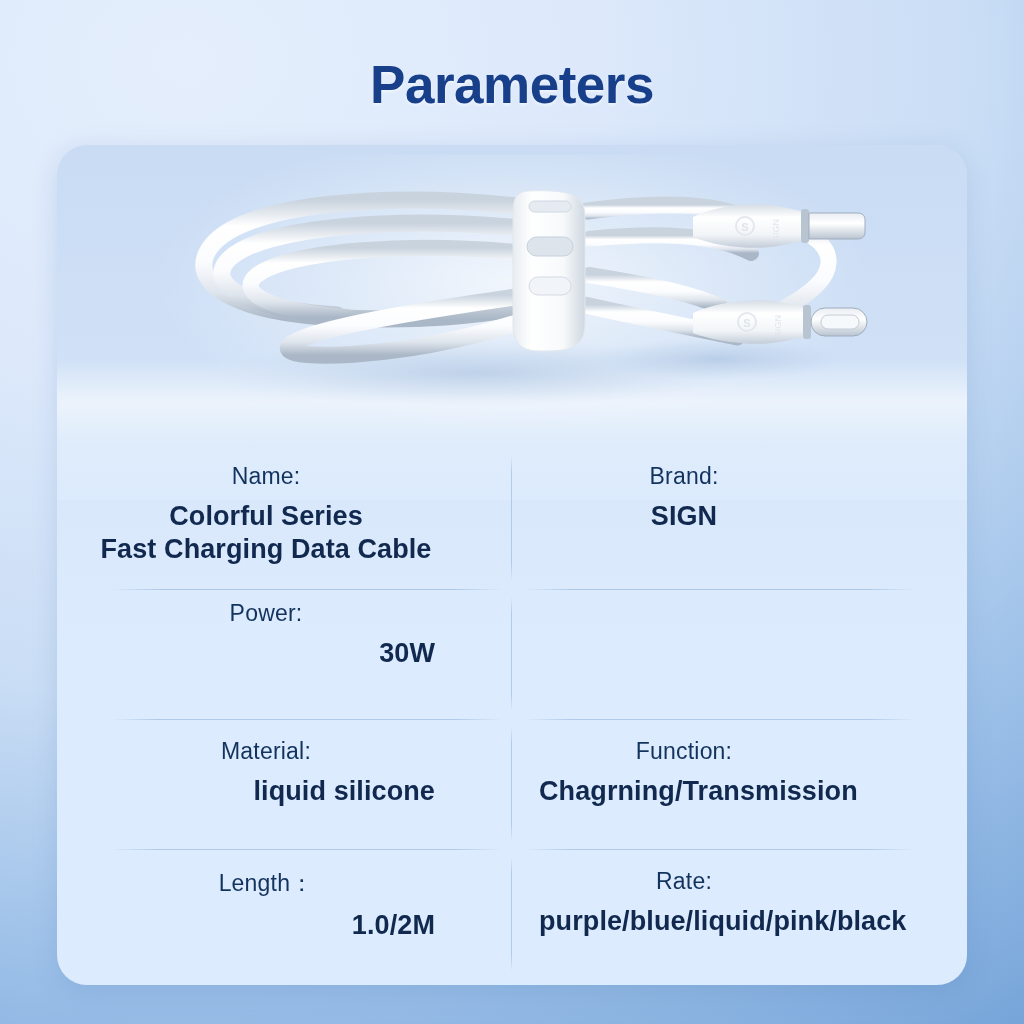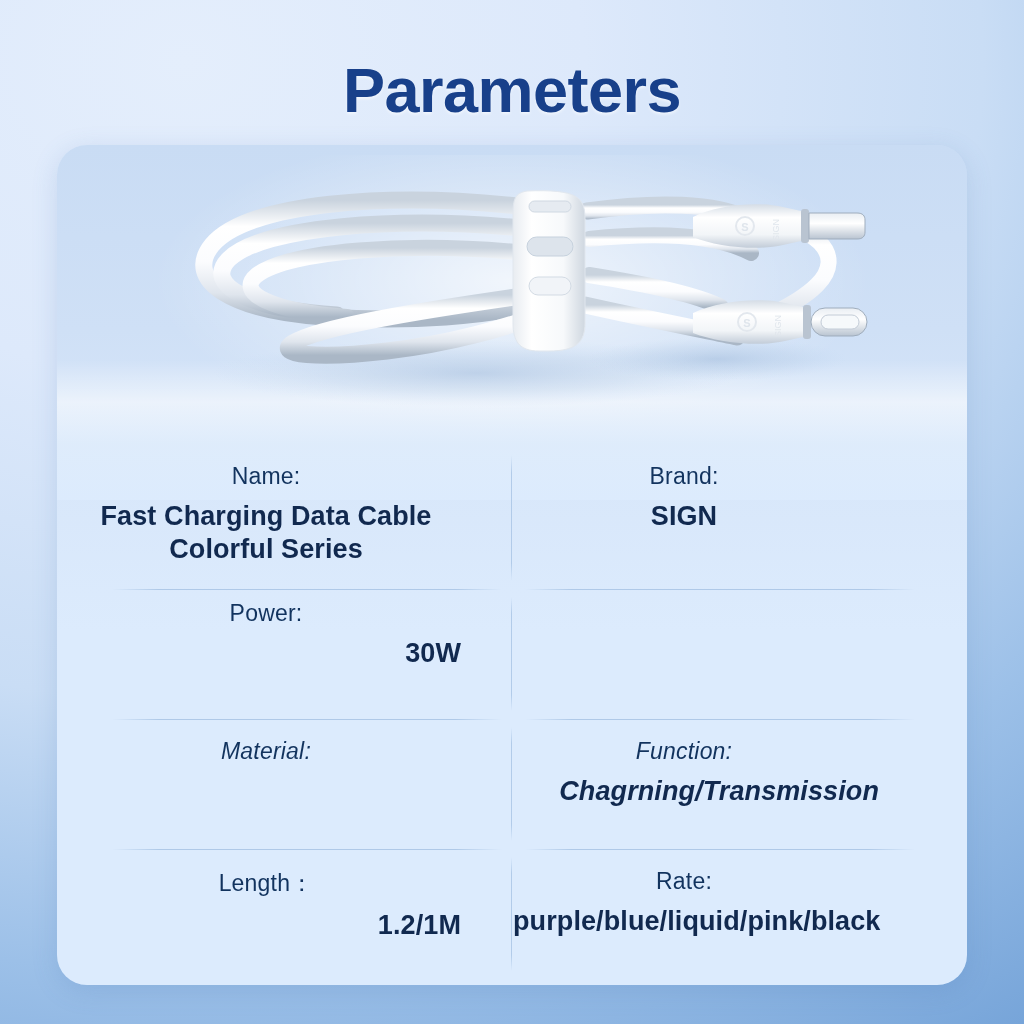--- a/index.html
+++ b/index.html
@@ -22,21 +22,21 @@
       radial-gradient(150% 120% at 18% 6%, #e4eefc 0%, #dde9fb 26%, #c9ddf5 52%, #9cc0e8 74%, #6f9fd6 100%);
   }
 
   
   #title {
     position: absolute;
     top: 54px;
     left: 0;
     width: 1024px;
     text-align: center;
-    font-size: 63px;
+    font-size: 53px;
     font-weight: bold;
     letter-spacing: -0.5px;
     color: #18408a;
     text-shadow: 0 2px 3px rgba(255,255,255,0.55);
   }
 
   
   #card {
     position: absolute;
     left: 57px;
@@ -90,28 +90,28 @@
   }
   .spec-row {
     position: absolute;
     left: 0;
     width: 910px;
     height: 130px;
     display: flex;
   }
   .spec-row.r0 { top: 0px;   height: 145px; }
   .spec-row.r1 { top: 137px; }
-  .spec-row.r2 { top: 275px; font-style: italic; }
+  .spec-row.r2 { top: 275px; }
   .spec-row.r3 { top: 405px; }
 
   .spec-cell {
     position: relative;
     width: 418px;
     box-sizing: border-box;
-    padding: 0 14px;
+    padding: 0 40px;
   }
   .spec-label {
     text-align: center;
     font-size: 23px;
     font-weight: normal;
     color: #12335e;
     letter-spacing: 0.2px;
     padding-top: 18px;
   }
   .spec-value {
@@ -232,53 +232,54 @@
         </g>
       </svg>
     </div>
 
     <div id="specs">
 
       <div class="spec-row r0">
         <div class="spec-cell">
           <div class="spec-label">Name:</div>
           <div class="spec-value centered">
+            <div>Colorful Series</div>
             <div>Fast Charging Data Cable</div>
-            <div>Colorful Series</div>
           </div>
         </div>
         <div class="spec-cell">
           <div class="spec-label">Brand:</div>
           <div class="spec-value centered">SIGN</div>
         </div>
       </div>
 
       <div class="spec-row r1">
         <div class="spec-cell">
           <div class="spec-label">Power:</div>
           <div class="spec-value left">30W</div>
         </div>
         <div class="spec-cell">
         </div>
       </div>
 
       <div class="spec-row r2">
         <div class="spec-cell">
           <div class="spec-label">Material:</div>
+          <div class="spec-value left">liquid silicone</div>
         </div>
         <div class="spec-cell">
           <div class="spec-label">Function:</div>
           <div class="spec-value left">Chagrning/Transmission</div>
         </div>
       </div>
 
       <div class="spec-row r3">
         <div class="spec-cell">
           <div class="spec-label">Length：</div>
-          <div class="spec-value left">1.2/1M</div>
+          <div class="spec-value left">1.0/2M</div>
         </div>
         <div class="spec-cell">
           <div class="spec-label">Rate:</div>
           <div class="spec-value left">purple/blue/liquid/pink/black</div>
         </div>
       </div>
 
       <div class="hdiv left" style="top:144px"></div>
       <div class="hdiv right" style="top:144px"></div>
       <div class="hdiv left" style="top:274px"></div>

